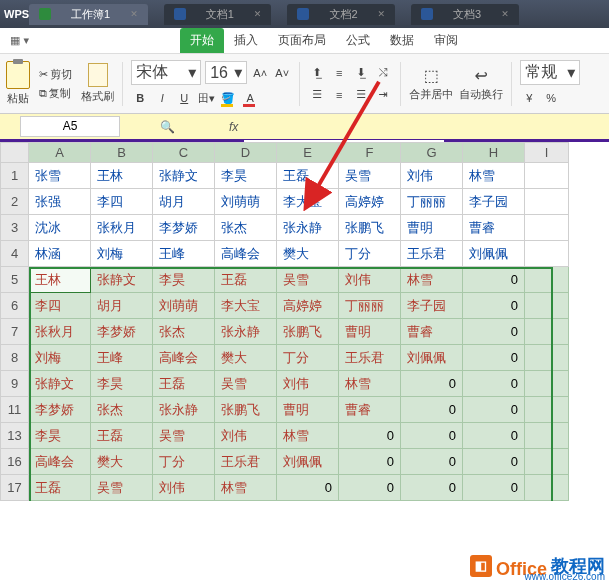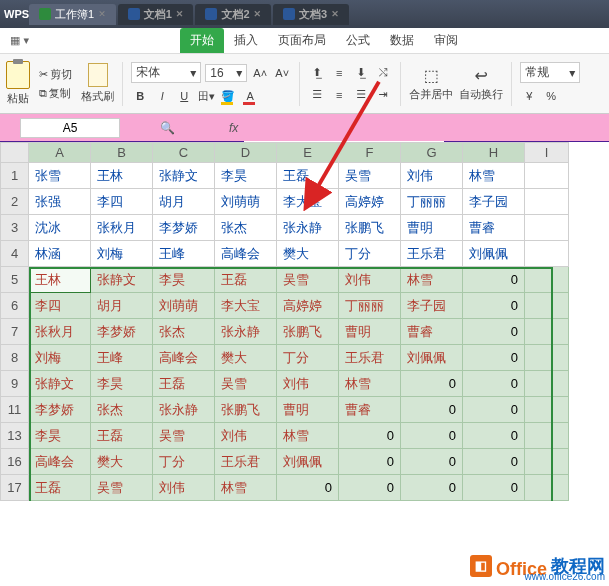--- a/index.html
+++ b/index.html
@@ -1,48 +1,48 @@
 <!DOCTYPE html>
 <html><head>
 <meta charset="utf-8">
 <style>
 * { box-sizing: border-box; margin: 0; padding: 0; font-family: "Microsoft YaHei", Arial, sans-serif; }
 body { background: #fff; width: 609px; height: 586px; overflow: hidden; position: relative; }
 
 
 .titlebar { height: 28px; background: linear-gradient(#4a5568,#3a4250); display: flex; align-items: center; padding: 0 4px; color: #ccc; font-size: 11px; }
 .titlebar .wps { color: #fff; font-weight: bold; }
-.tab { padding: 3px 10px; margin-right: 2px; display: flex; align-items: center; gap: 4px; border-radius: 3px 3px 0 0; cursor: pointer; }
+.tab { padding: 3px 10px; margin-right: 16px; display: flex; align-items: center; gap: 20px; border-radius: 3px 3px 0 0; cursor: pointer; }
 .tab.active { background: #5a6478; color: #fff; }
-.tab.inactive { background: #2f3640; color: #aaa; font-weight: bold; }
+.tab.inactive { background: #2f3640; color: #aaa; }
 .tab .x { color: #888; font-size: 9px; }
 .tab .icon-s { width: 12px; height: 12px; background: #2e8b3d; border-radius: 2px; display: inline-block; }
 .tab .icon-w { width: 12px; height: 12px; background: #2b5797; border-radius: 2px; display: inline-block; }
 
 
 .ribbontabs { height: 26px; background: #fff; border-bottom: 1px solid #ddd; display: flex; align-items: flex-end; padding-left: 180px; font-size: 12px; position: relative; }
 .rt { padding: 4px 10px; color: #444; cursor: pointer; margin-top: 18px; }
 .rt.active { background: #33a84a; color: #fff; border-radius: 3px 3px 0 0; }
 .ribbontabs .caret { position: absolute; left: 10px; top: 6px; color: #666; font-size: 11px; }
 
 
 .ribbon { height: 60px; background: #f7f7f7; border-bottom: 1px solid #ccc; display: flex; align-items: center; padding: 0 6px; gap: 6px; font-size: 11px; color: #444; }
 .rgroup { display: flex; flex-direction: column; align-items: center; gap: 2px; }
 .rrow { display: flex; align-items: center; gap: 4px; }
 .rbtn { padding: 1px 3px; cursor: pointer; display: flex; align-items: center; gap: 2px; }
 .sep { width: 1px; height: 44px; background: #ddd; margin: 0 2px; }
-.select { border: 1px solid #ccc; background: #fff; padding: 1px 4px; font-size: 12px; display: flex; align-items: center; gap: 4px; }
+.select { border: 1px solid #ccc; background: #fff; padding: 1px 4px; font-size: 16px; display: flex; align-items: center; gap: 4px; }
 .select.font { width: 70px; }
 .select.size { width: 42px; }
 .bbtn { width: 18px; height: 18px; display: flex; align-items: center; justify-content: center; cursor: pointer; }
 .paste-ico { width:24px;height:28px;border:1px solid #b8860b;background:#fffacd;border-radius:2px;position:relative; }
 .paste-ico:before { content:''; position:absolute; top:-3px; left:6px; width:10px; height:5px; background:#888; border-radius:1px; }
 
 
-.formulabar { height: 28px; border-bottom: 1px solid #4c1d95; display: flex; align-items: center; background: #f9a8d4; }
+.formulabar { height: 28px; border-bottom: 3px solid #4c1d95; display: flex; background: #fef9c3; }
 .namebox { width: 100px; border: 1px solid #ccc; margin: 2px 0 2px 20px; padding: 2px 6px; font-size: 12px; text-align: center; background: #fff; }
 .fxzone { display: flex; align-items: center; gap: 6px; margin-left: 40px; font-size: 12px; color: #555; }
 .fxzone .fxlbl { font-style: italic; margin-left: 48px; }
 .formula-input { border: none; font-size: 12px; width: 200px; outline: none; margin-top: 40px; }
 
 
 .grid-wrap { position: relative; overflow: hidden; }
 table.grid { border-collapse: collapse; table-layout: fixed; }
 .grid th, .grid td { border: 1px solid #cfcfcf; font-size: 13px; padding: 0 6px; height: 26px; text-align: left; white-space: nowrap; overflow: hidden; }
 .grid thead th { background: #e8e8e8; color: #555; text-align: center; font-weight: normal; height: 20px; position: sticky; top: 0; }

